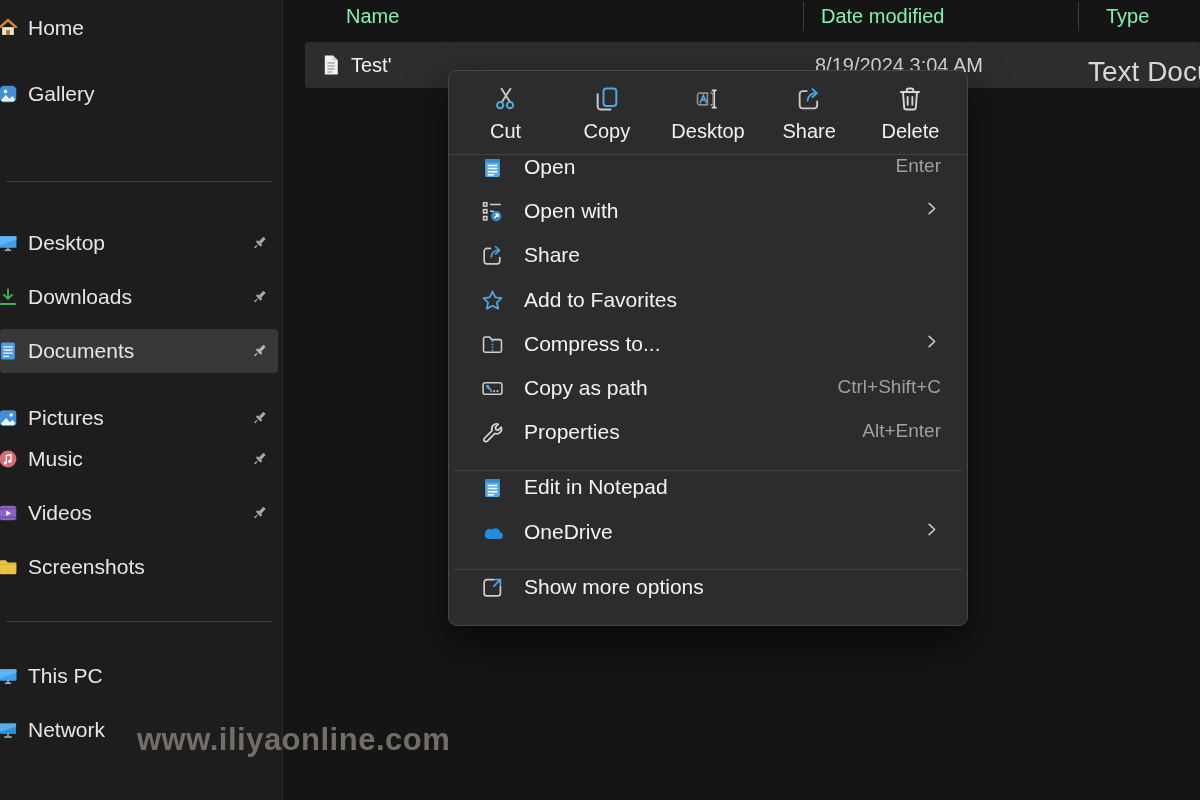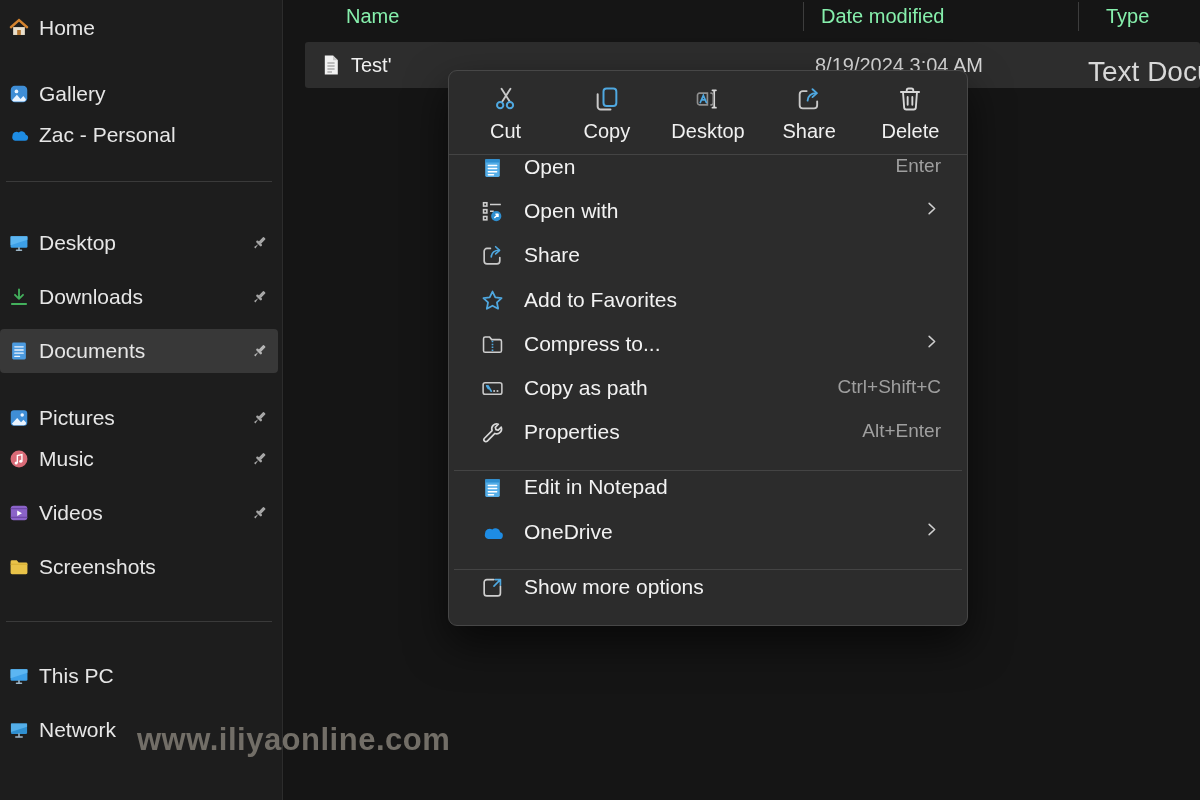--- a/index.html
+++ b/index.html
@@ -11,21 +11,21 @@
   }
 
   
   .sidebar {
     position:absolute; left:0; top:0; width:283px; height:800px;
     background:#1d1d1d; border-right:1px solid #2c2c2c;
   }
   .side-item {
     position:absolute; left:0; width:278px; height:44px;
     display:flex; align-items:center; border-radius:4px;
-    font-size:21px; color:#e6e6e6; cursor:default;padding-left:11px;
+    font-size:21px; color:#e6e6e6; cursor:default;
   }
   .side-item.selected { background:#383838; }
   .side-item .sicon { flex:0 0 22px; width:22px; height:22px; margin-left:-3px; }
   .side-item .slbl { margin-left:9px; white-space:nowrap; }
   .side-item .pin { position:absolute; right:10px; top:50%; transform:translateY(-50%); width:17px; height:17px; }
   .side-sep { position:absolute; left:6px; width:266px; height:1px; background:#3a3a3a; }
 
   
   .main { position:absolute; left:284px; top:0; width:916px; height:800px; background:#151515; }
   .col-head {
@@ -95,28 +95,20 @@
     <span class="sicon">
       <svg viewBox="0 0 24 24">
           <rect x="3" y="3" width="18" height="18" rx="4.5" fill="#3f8ed6"></rect>
           <circle cx="9.2" cy="9.2" r="2" fill="#eaf4ff"></circle>
           <path d="M4.3 18.8l5.4-6 4 4.6 3-3.1 2.9 3.3v.2a2.6 2.6 0 0 1-2.6 2.5H6.1z" fill="#eaf4ff"></path>
         </svg>
     </span>
     <span class="slbl">Gallery</span>
   </div>
 
-  <div class="side-item" style="top:113px">
-    <span class="sicon">
-      <svg viewBox="0 0 24 24">
-          <path d="M7.8 18.3h10.6a3.3 3.3 0 0 0 1-6.5 4.6 4.6 0 0 0-7.6-2.6 4.5 4.5 0 0 0-7 3.8 4.4 4.4 0 0 0 3 5.3z" fill="#1e8ce3"></path>
-        </svg>
-    </span>
-    <span class="slbl">Zac - Personal</span>
-  </div>
 
   <div class="side-sep" style="top:181px"></div>
 
   <div class="side-item" style="top:221px">
     <span class="sicon">
       <svg viewBox="0 0 24 24">
           <rect x="2.8" y="4.5" width="18.4" height="12.6" rx="1.4" fill="#3da0e8"></rect>
           <path d="M2.8 4.5h18.4v4l-18.4 6z" fill="#5cb6f2"></path>
           <path d="M9.3 20h5.4M12 17.1V20" stroke="#9db7c9" stroke-width="1.7" stroke-linecap="round"></path>
         </svg>

